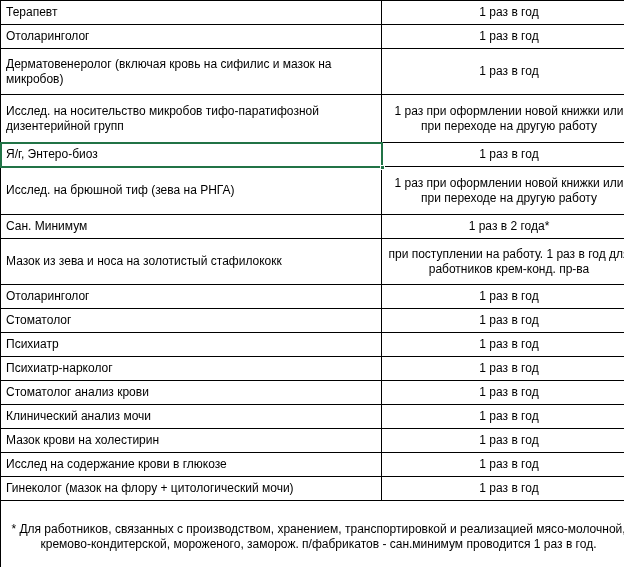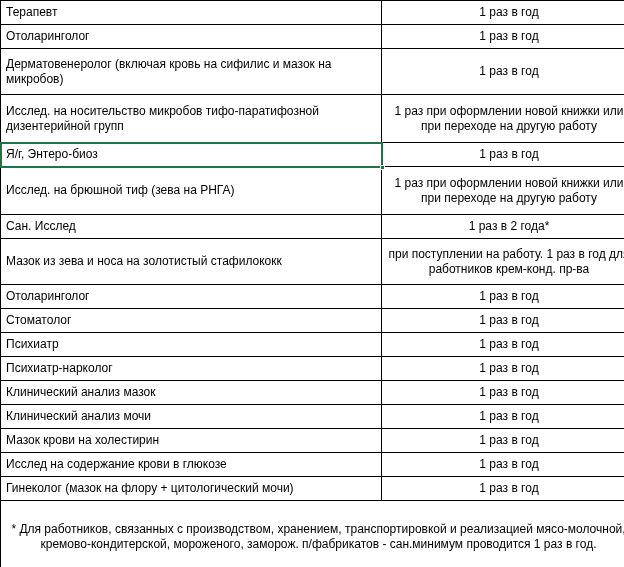--- a/index.html
+++ b/index.html
@@ -110,21 +110,21 @@
         </tr>
         <tr class="r1">
           <td class="c-name">Я/г, Энтеро-биоз</td>
           <td class="c-freq">1 раз в год</td>
         </tr>
         <tr class="r2b">
           <td class="c-name">Исслед. на брюшной тиф (зева на РНГА)</td>
           <td class="c-freq">1 раз при оформлении новой книжки или при переходе на другую работу</td>
         </tr>
         <tr class="r1">
-          <td class="c-name">Сан. Исслед</td>
+          <td class="c-name">Сан. Минимум</td>
           <td class="c-freq">1 раз в 2 года*</td>
         </tr>
         <tr class="r2">
           <td class="c-name">Мазок из зева и носа на золотистый стафилококк</td>
           <td class="c-freq">при поступлении на работу. 1 раз в год для работников крем-конд. пр-ва</td>
         </tr>
         <tr class="r1">
           <td class="c-name">Отоларинголог</td>
           <td class="c-freq">1 раз в год</td>
         </tr>
@@ -134,21 +134,21 @@
         </tr>
         <tr class="r1">
           <td class="c-name">Психиатр</td>
           <td class="c-freq">1 раз в год</td>
         </tr>
         <tr class="r1">
           <td class="c-name">Психиатр-нарколог</td>
           <td class="c-freq">1 раз в год</td>
         </tr>
         <tr class="r1">
-          <td class="c-name">Клинический анализ мазок</td>
+          <td class="c-name">Стоматолог анализ крови</td>
           <td class="c-freq">1 раз в год</td>
         </tr>
         <tr class="r1">
           <td class="c-name">Клинический анализ мочи</td>
           <td class="c-freq">1 раз в год</td>
         </tr>
         <tr class="r1">
           <td class="c-name">Мазок крови на холестирин</td>
           <td class="c-freq">1 раз в год</td>
         </tr>

